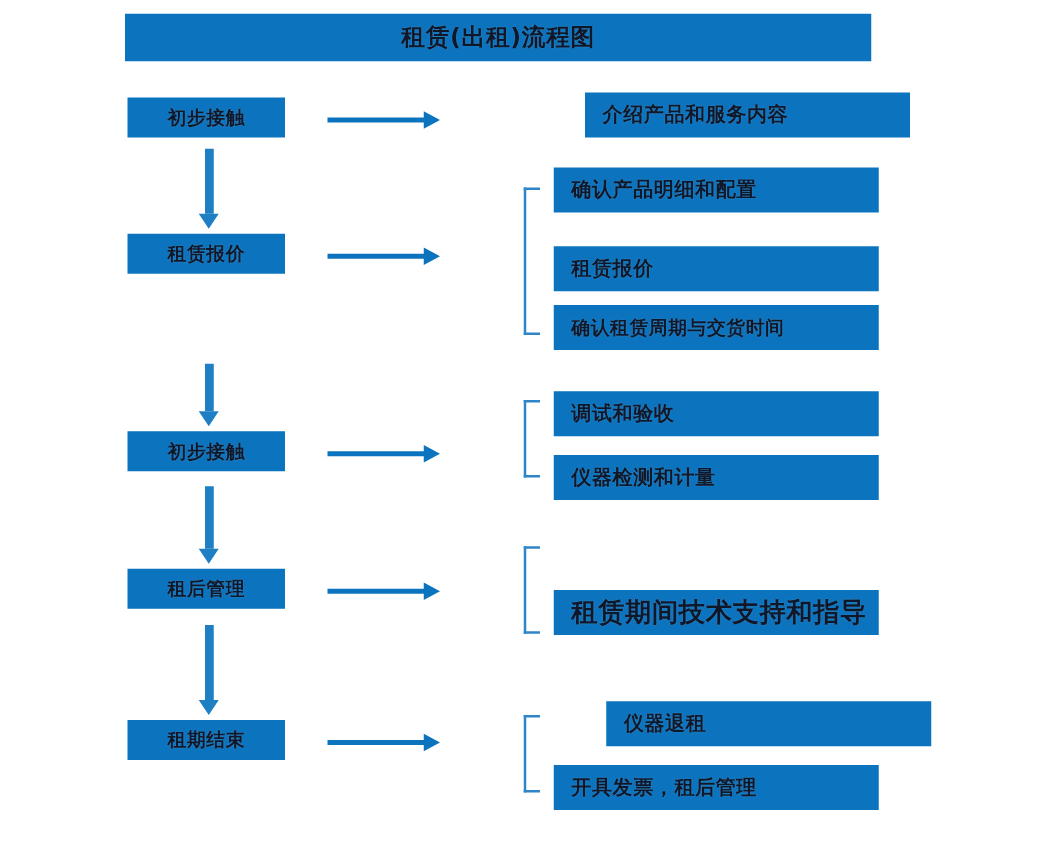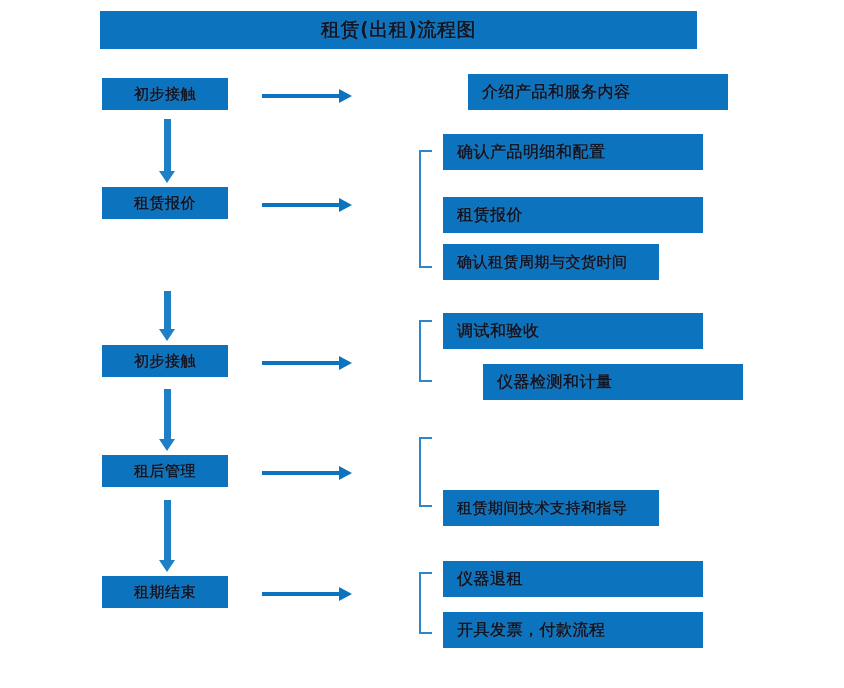--- a/index.html
+++ b/index.html
@@ -56,21 +56,21 @@
   
   .detail-box {
     left: 443px;
     width: 260px;
     height: 36px;
     justify-content: flex-start;
     padding-left: 14px;
     font-size: 16px;
   }
   .detail-box.wide {
-    width: 216px;
+    width: 260px;
   }
 
   
   .h-arrow {
     position: absolute;
     left: 262px;
     width: 90px;
     height: 14px;
   }
   .h-arrow .shaft {
@@ -200,22 +200,22 @@
   <div class="box detail-box" style="top:74px;margin-left:25px;">介绍产品和服务内容</div>
 
   <div class="box detail-box" style="top:134px;">确认产品明细和配置</div>
 
   <div class="box detail-box" style="top:197px;">租赁报价</div>
 
   <div class="box detail-box wide" style="top:244px; font-size:15px;">确认租赁周期与交货时间</div>
 
   <div class="box detail-box" style="top:313px;">调试和验收</div>
 
-  <div class="box detail-box" style="top:364px;margin-left:40px;">仪器检测和计量</div>
-
-
-  <div class="box detail-box wide" style="top:490px; font-size:15px;">租赁期间技术支持和指导</div>
-
-  <div class="box detail-box" style="top:561px;">仪器退租</div>
-
-  <div class="box detail-box" style="top:612px;">开具发票，付款流程</div>
+  <div class="box detail-box" style="top:364px;">仪器检测和计量</div>
+
+
+  <div class="box detail-box wide" style="top:472px; font-size:21px;">租赁期间技术支持和指导</div>
+
+  <div class="box detail-box" style="top:561px;margin-left:42px;">仪器退租</div>
+
+  <div class="box detail-box" style="top:612px;">开具发票，租后管理</div>
 
 </div>
 
 </body></html>

